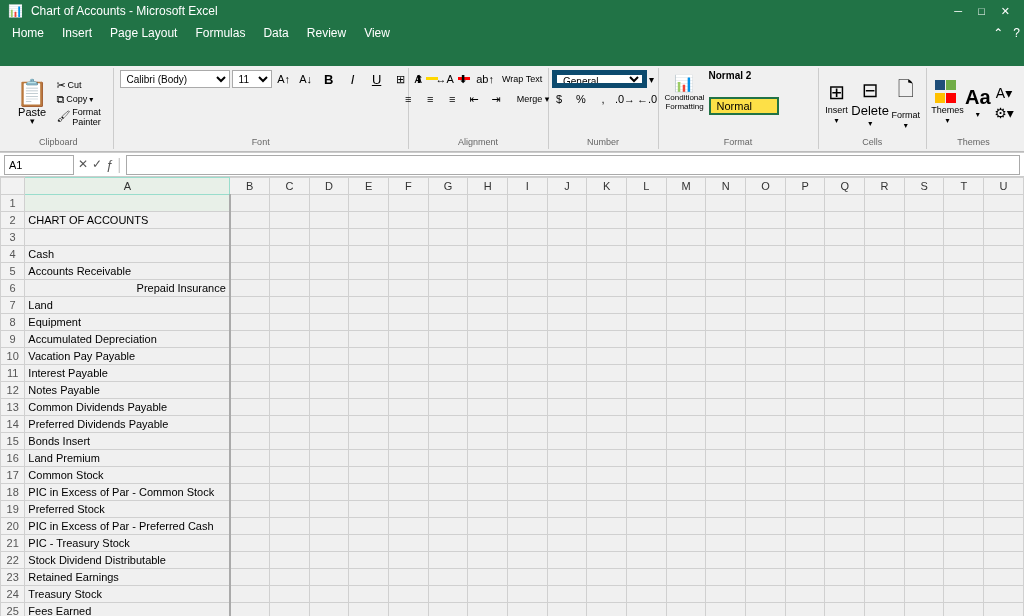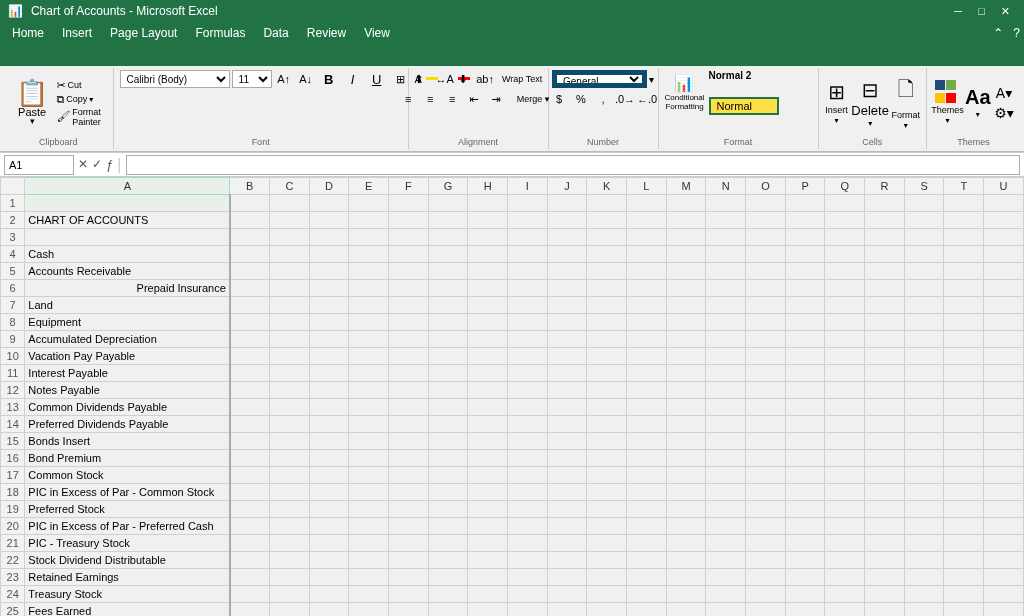--- a/index.html
+++ b/index.html
@@ -834,21 +834,21 @@
             <td></td>
             <td></td>
             <td></td>
             <td></td>
             <td></td>
             <td></td>
             <td></td>
           </tr>
           <tr>
             <td class="row-num">16</td>
-            <td style="border-right: 2px solid rgb(170, 170, 170);">Bond Premium</td>
+            <td style="border-right: 2px solid rgb(170, 170, 170);">Land Premium</td>
             <td></td>
             <td></td>
             <td></td>
             <td></td>
             <td></td>
             <td></td>
             <td></td>
             <td></td>
             <td></td>
             <td></td>

